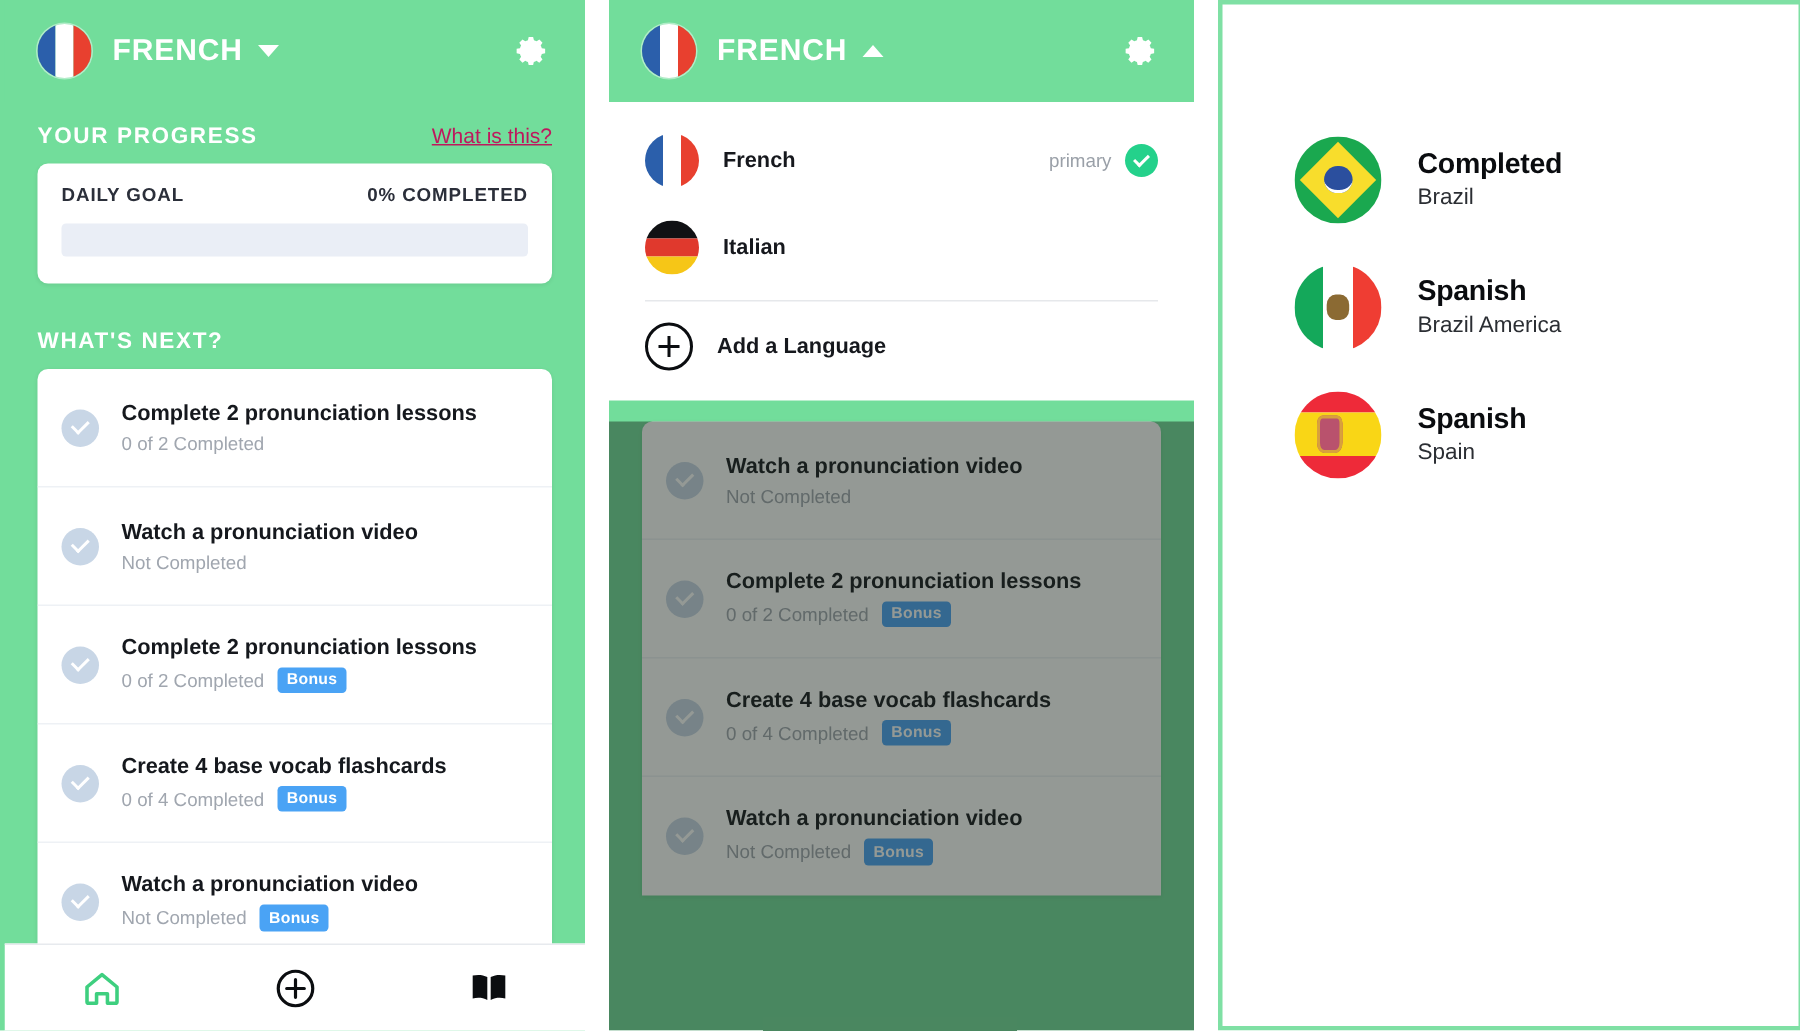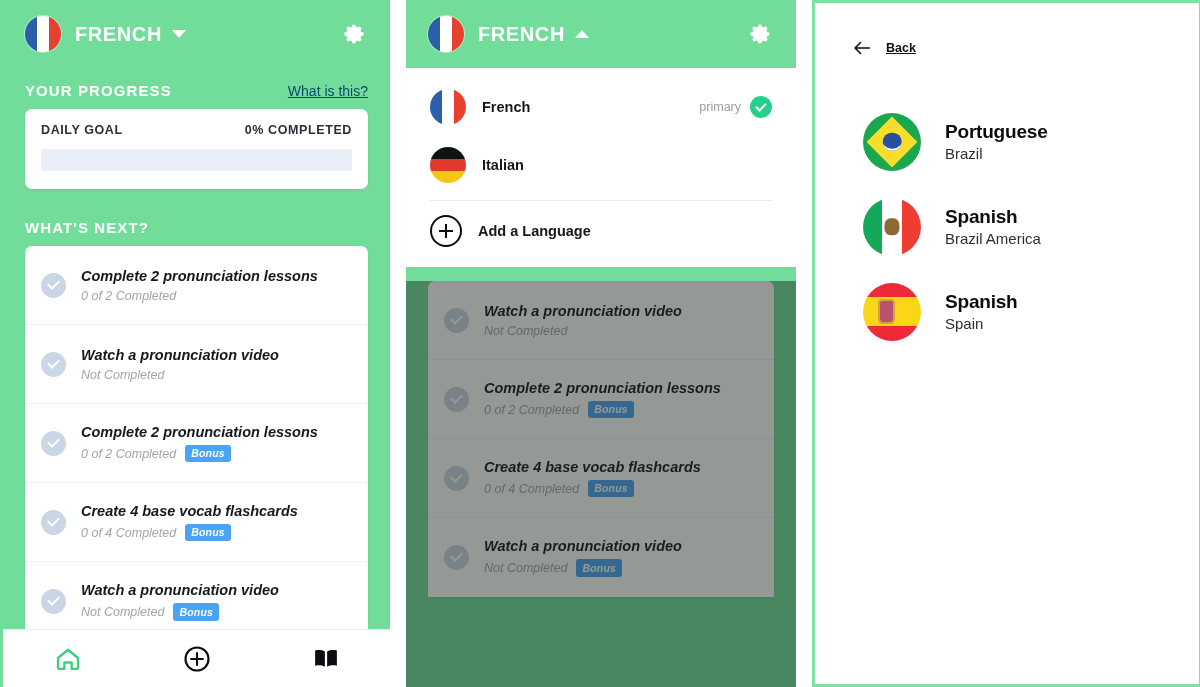--- a/index.html
+++ b/index.html
@@ -70,21 +70,21 @@
     padding: 14px 22px 10px 22px;
   }
   .section-head .title {
     color: #ffffff;
     font-size: 15px;
     font-weight: bold;
     letter-spacing: 1.1px;
   }
   .section-head .link {
     margin-left: auto;
-    color: #0c4a6e;
+    color: #be185d;
     font-size: 14px;
     text-decoration: underline;
     font-weight: 500;
     text-align: right;
   }
   .goal-card {
     margin: 0 22px;
     background: #ffffff;
     border-radius: 7px;
     padding: 14px 16px 18px 16px;
@@ -145,21 +145,21 @@
   }
   .check-circle::after {
     content: "";
     position: absolute;
     left: 7px; top: 7px;
     width: 9px; height: 5px;
     border-left: 2.4px solid #ffffff;
     border-bottom: 2.4px solid #ffffff;
     transform: rotate(-45deg);
   }
-  .task-body { margin-left: 15px; font-style: italic; }
+  .task-body { margin-left: 15px; }
   .task-title {
     font-size: 14.5px;
     font-weight: bold;
     color: #15181d;
     margin-bottom: 5px;
   }
   .task-meta {
     display: flex;
     align-items: center;
     gap: 9px;
@@ -577,38 +577,32 @@
               </div>
             </div>
           </div>
         </div>
 
     </div>
   </div>
 
   <div class="panel panel-3">
     <div class="p3-inner">
-      <div class="back-row">
-        <svg viewBox="0 0 24 24" width="26" height="22" fill="none" stroke="#0b0d10" stroke-width="1.7" stroke-linecap="round" stroke-linejoin="round">
-            <path d="M20 12H4.6M10.4 6 4.4 12l6 6"></path>
-          </svg>
-        <span class="back-label">Back</span>
-      </div>
       <div class="lang-list" id="s3-langs">
           <div class="lang-row">
             <div class="lang-flag">
               <div style="width: 100%; height: 100%;">
                 <div style="width:100%;height:100%;background:#1aa84f;position:relative;">
                   <div class="f-br-diamond"></div>
                   <div class="f-br-globe"></div>
                 </div>
               </div>
             </div>
             <div class="lang-text">
-              <div class="lang-main">Portuguese</div>
+              <div class="lang-main">Completed</div>
               <div class="lang-sub">Brazil</div>
             </div>
           </div>
           <div class="lang-row">
             <div class="lang-flag">
               <div style="width: 100%; height: 100%; position: relative;">
                 <div class="f-stripes-v" style="position:relative;">
                   <div style="background:#14a85a"></div>
                   <div style="background:#fff"></div>
                   <div style="background:#ef3d33"></div>

